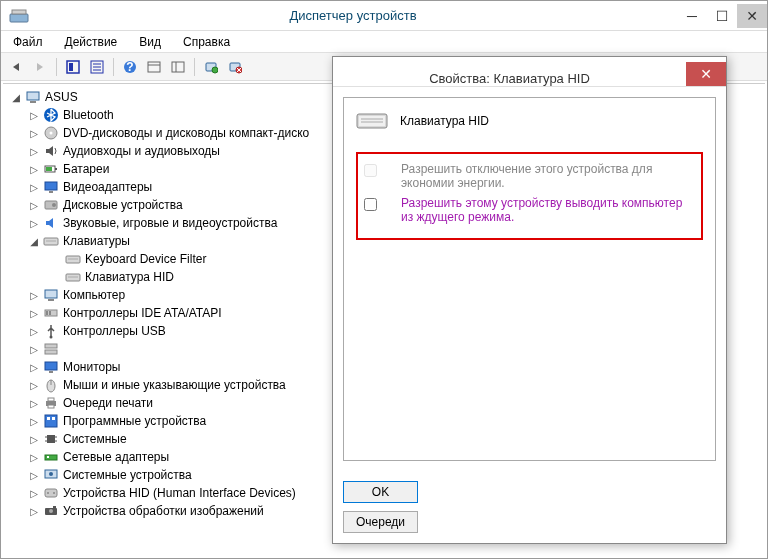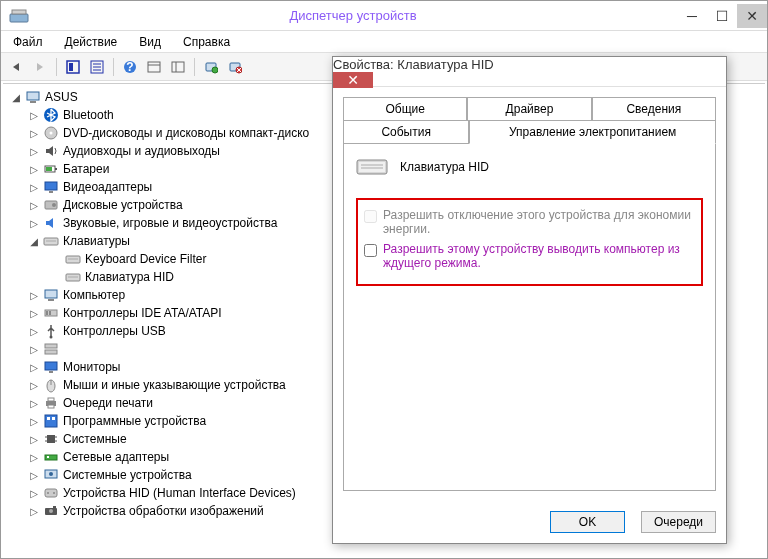--- a/index.html
+++ b/index.html
@@ -4,21 +4,21 @@
 <style>
 * { box-sizing: border-box; margin: 0; padding: 0; font-family: "Segoe UI", Tahoma, sans-serif; font-size: 12px; }
 body { background: #fff; width: 768px; height: 559px; overflow: hidden; position: relative; }
 
 
 .main-window { width: 768px; height: 559px; border: 1px solid #999; background: #fff; display: flex; flex-direction: column; }
 
 
 .title-bar { height: 30px; background: #fff; display: flex; align-items: center; border-bottom: 1px solid #ddd; position: relative; }
 .title-bar .app-icon { width: 20px; height: 16px; margin-left: 8px; }
-.title-bar .title { flex: 1; text-align: center; font-size: 13px; color: #8b5cf6; }
+.title-bar .title { flex: 1; text-align: center; font-size: 13px; color: #0c4a6e; }
 .window-controls { display: flex; }
 .window-controls .wc { width: 30px; height: 24px; display: flex; align-items: center; justify-content: center; font-size: 14px; color: #333; cursor: pointer; }
 .window-controls .wc.close { background: #ccc; color: #333; }
 
 
 .menu-bar { height: 22px; background: #fff; display: flex; align-items: center; padding: 0 4px; gap: 6px; border-bottom: 1px solid #e0e0e0; }
 .menu-bar .menu-item { padding: 2px 8px; cursor: pointer; }
 
 
 .toolbar { height: 28px; background: #f5f5f5; display: flex; align-items: center; padding: 0 4px; gap: 2px; border-bottom: 1px solid #ddd; }
@@ -33,44 +33,44 @@
 .tree { list-style: none; padding-left: 0; }
 .tree li { white-space: nowrap; }
 .tree .row { display: flex; align-items: center; height: 18px; padding: 0 2px; cursor: pointer; }
 .tree .expander { width: 14px; height: 14px; display: inline-flex; align-items: center; justify-content: center; color: #555; font-size: 10px; margin-right: 2px; }
 .tree .icon { width: 16px; height: 16px; margin-right: 4px; display: inline-flex; align-items: center; justify-content: center; }
 .tree .children { padding-left: 18px; list-style: none; }
 .tree .nested { padding-left: 40px; }
 
 
 .dialog { position: absolute; left: 332px; top: 56px; width: 395px; height: 488px; background: #fff; border: 1px solid #888; box-shadow: 2px 2px 10px rgba(0,0,0,0.3); display: flex; flex-direction: column; }
-.dialog .dlg-titlebar { height: 30px; background: #fff; display: flex; align-items: flex-start; border-bottom: 1px solid #e0e0e0; flex-direction: column; }
+.dialog .dlg-titlebar { height: 30px; background: #fff; display: flex; align-items: flex-end; border-bottom: 1px solid #e0e0e0; }
 .dialog .dlg-title { flex: 1; text-align: center; font-size: 13px; color: #333; }
 .dialog .dlg-close { width: 40px; height: 24px; background: #c75050; color: #fff; display: flex; align-items: center; justify-content: center; font-size: 14px; cursor: pointer; }
 
 .dialog .dlg-body { flex: 1; padding: 10px; display: flex; flex-direction: column; }
 
 
 .tabs { display: flex; flex-wrap: wrap; }
 .tab-row { display: flex; width: 100%; }
 .tab { flex: 1; text-align: center; padding: 4px 2px; border: 1px solid #aaa; background: #fff; cursor: pointer; font-size: 12px; margin-bottom: -1px; }
 .tab.active { background: #fff; border-bottom: 1px solid #fff; z-index: 1; }
 
 .tab-content { flex: 1; border: 1px solid #aaa; padding: 12px; background: #fff; }
 
 .device-header { display: flex; align-items: center; gap: 12px; margin-bottom: 20px; }
 
 .highlight-box { border: 2px solid #d00; padding: 8px 6px; }
-.checkbox-row { display: flex; align-items: flex-start; gap: 6px; margin-bottom: 6px; }
+.checkbox-row { display: flex; align-items: flex-start; gap: 24px; margin-bottom: 6px; }
 .checkbox-row input[type=checkbox] { margin-top: 2px; width: 13px; height: 13px; }
 .checkbox-row label { color: #a21caf; font-size: 12px; line-height: 14px; }
 .checkbox-row.disabled label { color: #888; }
 .checkbox-row.disabled input { opacity: 0.6; }
 
-.dlg-buttons { display: flex; justify-content: flex-end; gap: 16px; padding: 10px; }
+.dlg-buttons { display: flex; justify-content: flex-end; gap: 8px; padding: 10px; flex-direction: column; }
 .dlg-buttons button { width: 75px; height: 22px; border: 1px solid #aaa; background: #f0f0f0; cursor: pointer; font-size: 12px; }
 .dlg-buttons button.default { border: 1px solid #0078d7; }
 
 
 svg { display: block; }
 </style>
 </head>
 <body>
 
 <div class="main-window">
@@ -464,31 +464,20 @@
   </div>
 
 </div>
 
 <div class="dialog">
   <div class="dlg-titlebar">
     <div class="dlg-title">Свойства: Клавиатура HID</div>
     <div class="dlg-close">✕</div>
   </div>
   <div class="dlg-body">
-    <div class="tabs">
-      <div class="tab-row">
-        <div class="tab">Общие</div>
-        <div class="tab">Драйвер</div>
-        <div class="tab">Сведения</div>
-      </div>
-      <div class="tab-row">
-        <div class="tab">События</div>
-        <div class="tab active" style="flex:2">Управление электропитанием</div>
-      </div>
-    </div>
     <div class="tab-content">
       <div class="device-header">
         <span>
           <svg width="32" height="22">
               <rect x="1" y="4" width="30" height="14" rx="2" fill="#d8d8d8" stroke="#888"></rect>
               <rect x="3" y="6" width="26" height="10" fill="#f0f0f0"></rect>
               <line x1="5" y1="9" x2="27" y2="9" stroke="#aaa"></line>
               <line x1="5" y1="12" x2="27" y2="12" stroke="#aaa"></line>
             </svg>
         </span>

